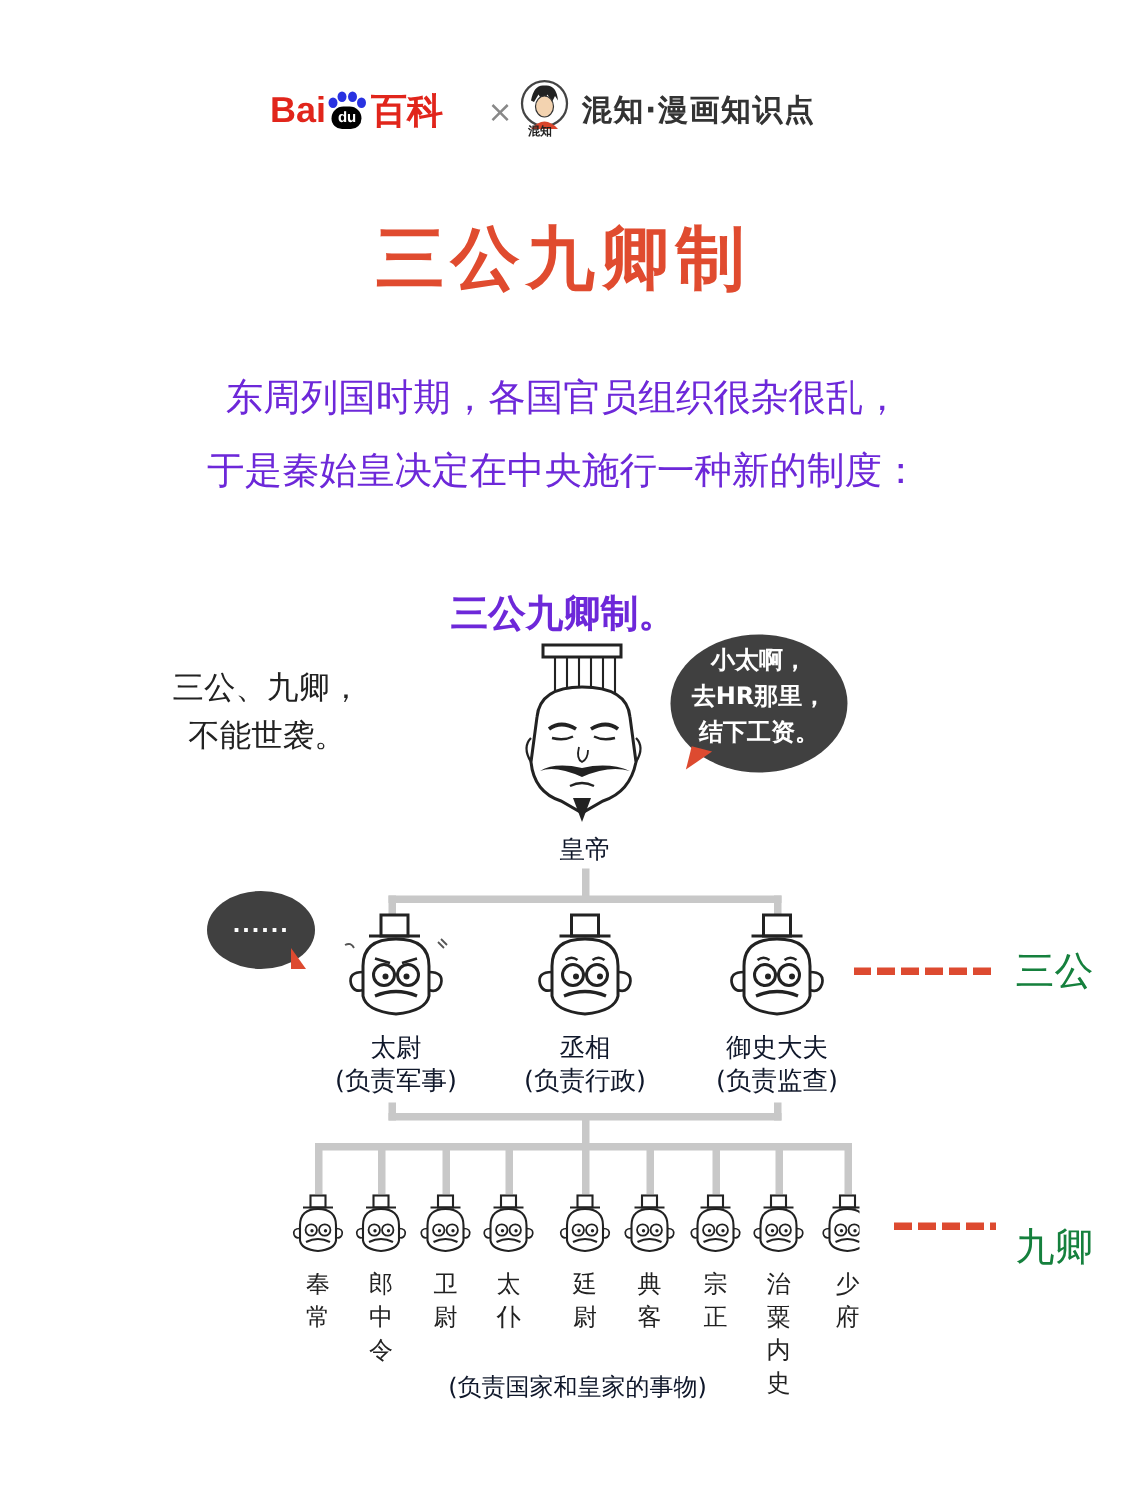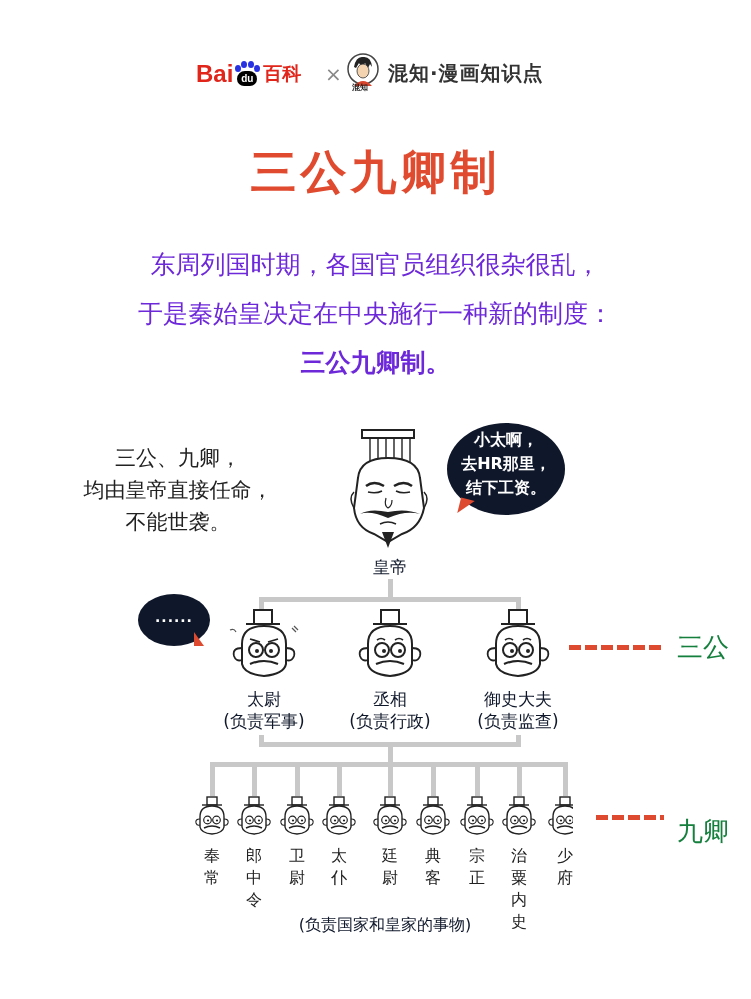--- a/index.html
+++ b/index.html
@@ -1,40 +1,40 @@
 <!DOCTYPE html>
 <html><head>
 <meta charset="utf-8">
 <style>
   html, body { margin:0; padding:0; background:#ffffff; }
   body { width:751px; height:999px; position:relative; overflow:hidden;
          font-family:"DejaVu Sans", "Liberation Sans", sans-serif; color:#222; }
   .abs { position:absolute; }
 
   
-  .baidu { left:196px; top:58px; height:32px; display:flex; align-items:center;
+  .baidu { left:180px; top:58px; height:32px; display:flex; align-items:center;
            font-family:"Liberation Sans", sans-serif; font-weight:bold; font-size:24px; color:#e1251b; }
   .paw { width:26px; height:26px; position:relative; margin:0 1px; }
   .paw .pad { position:absolute; background:#2932e1; border-radius:50%; }
   .paw .du { position:absolute; left:3px; top:10px; width:20px; height:15px; background:#000000;
              border-radius:9px 9px 8px 8px; color:#fff; font-size:10px; line-height:15px; text-align:center; }
-  .baike { color:#e1251b; font-size:19px; margin-left:2px; }
+  .baike { color:#e1251b; font-size:24px; margin-left:2px; }
   .times { left:325px; top:62px; font-size:20px; color:#888; }
   .avatar { left:346px; top:52px; width:34px; height:40px; }
   .hunzhi { left:388px; top:60px; font-size:20px; font-weight:bold; color:#333; letter-spacing:1px; }
 
   .title { left:0; width:751px; top:142px; text-align:center; font-size:46px; font-weight:bold;
            color:#e04b2f; letter-spacing:4px; font-family:"DejaVu Sans", sans-serif; }
 
   .intro { left:0; width:751px; text-align:center; font-size:25px; color:#6d28d9; }
-  .intro.b { font-weight:bold; }
+  .intro.b { font-weight:bold;margin-top:46px; }
 
   .note { right:448px; text-align:center; font-size:21px; line-height:32px; color:#222; top:442px; width:250px; }
 
-  .bubble { background:#0f172a; color:#fff; font-weight:bold; text-align:center; }
+  .bubble { background:#404040; color:#fff; font-weight:bold; text-align:center; }
   .bubble-emp { left:447px; top:423px; width:118px; height:92px; border-radius:50%;
                 font-size:16px; line-height:24px; padding-top:5px; box-sizing:border-box; }
   .bubble-emp:after { content:""; position:absolute; left:12px; top:76px; border-style:solid;
                       border-width:16px 14px 0 0; border-color:#dd4a30 transparent transparent transparent; transform:rotate(14deg); }
   .bubble-tw { left:138px; top:594px; width:72px; height:52px; border-radius:50%; font-size:14px; line-height:46px; letter-spacing:1px; }
   .bubble-tw:after { content:""; position:absolute; left:56px; top:38px; border-style:solid;
                      border-width:14px 0 0 10px; border-color:transparent transparent transparent #dd4a30; }
 
   .line { background:#c8c8c8; }
 
@@ -69,21 +69,20 @@
 <div class="abs hunzhi">混知·漫画知识点</div>
 
 <div class="abs title">三公九卿制</div>
 
 <div class="abs intro" style="top:248px">东周列国时期，各国官员组织很杂很乱，</div>
 <div class="abs intro" style="top:297px">于是秦始皇决定在中央施行一种新的制度：</div>
 <div class="abs intro b" style="top:346px">三公九卿制。</div>
 
 <div class="abs note">
   <div>三公、九卿，</div>
-  <div>均由皇帝直接任命，</div>
   <div>不能世袭。</div>
 </div>
 
 <svg class="abs" style="left:340px;top:428px" width="100" height="122" viewBox="0 0 100 122">
   <rect x="22" y="2" width="52" height="8" fill="none" stroke="#222" stroke-width="2"></rect>
   <g stroke="#222" stroke-width="1.4">
     <line x1="30" y1="10" x2="30" y2="40"></line>
       <line x1="38" y1="10" x2="38" y2="42"></line>
     <line x1="46" y1="10" x2="46" y2="42"></line>
       <line x1="54" y1="10" x2="54" y2="42"></line>

